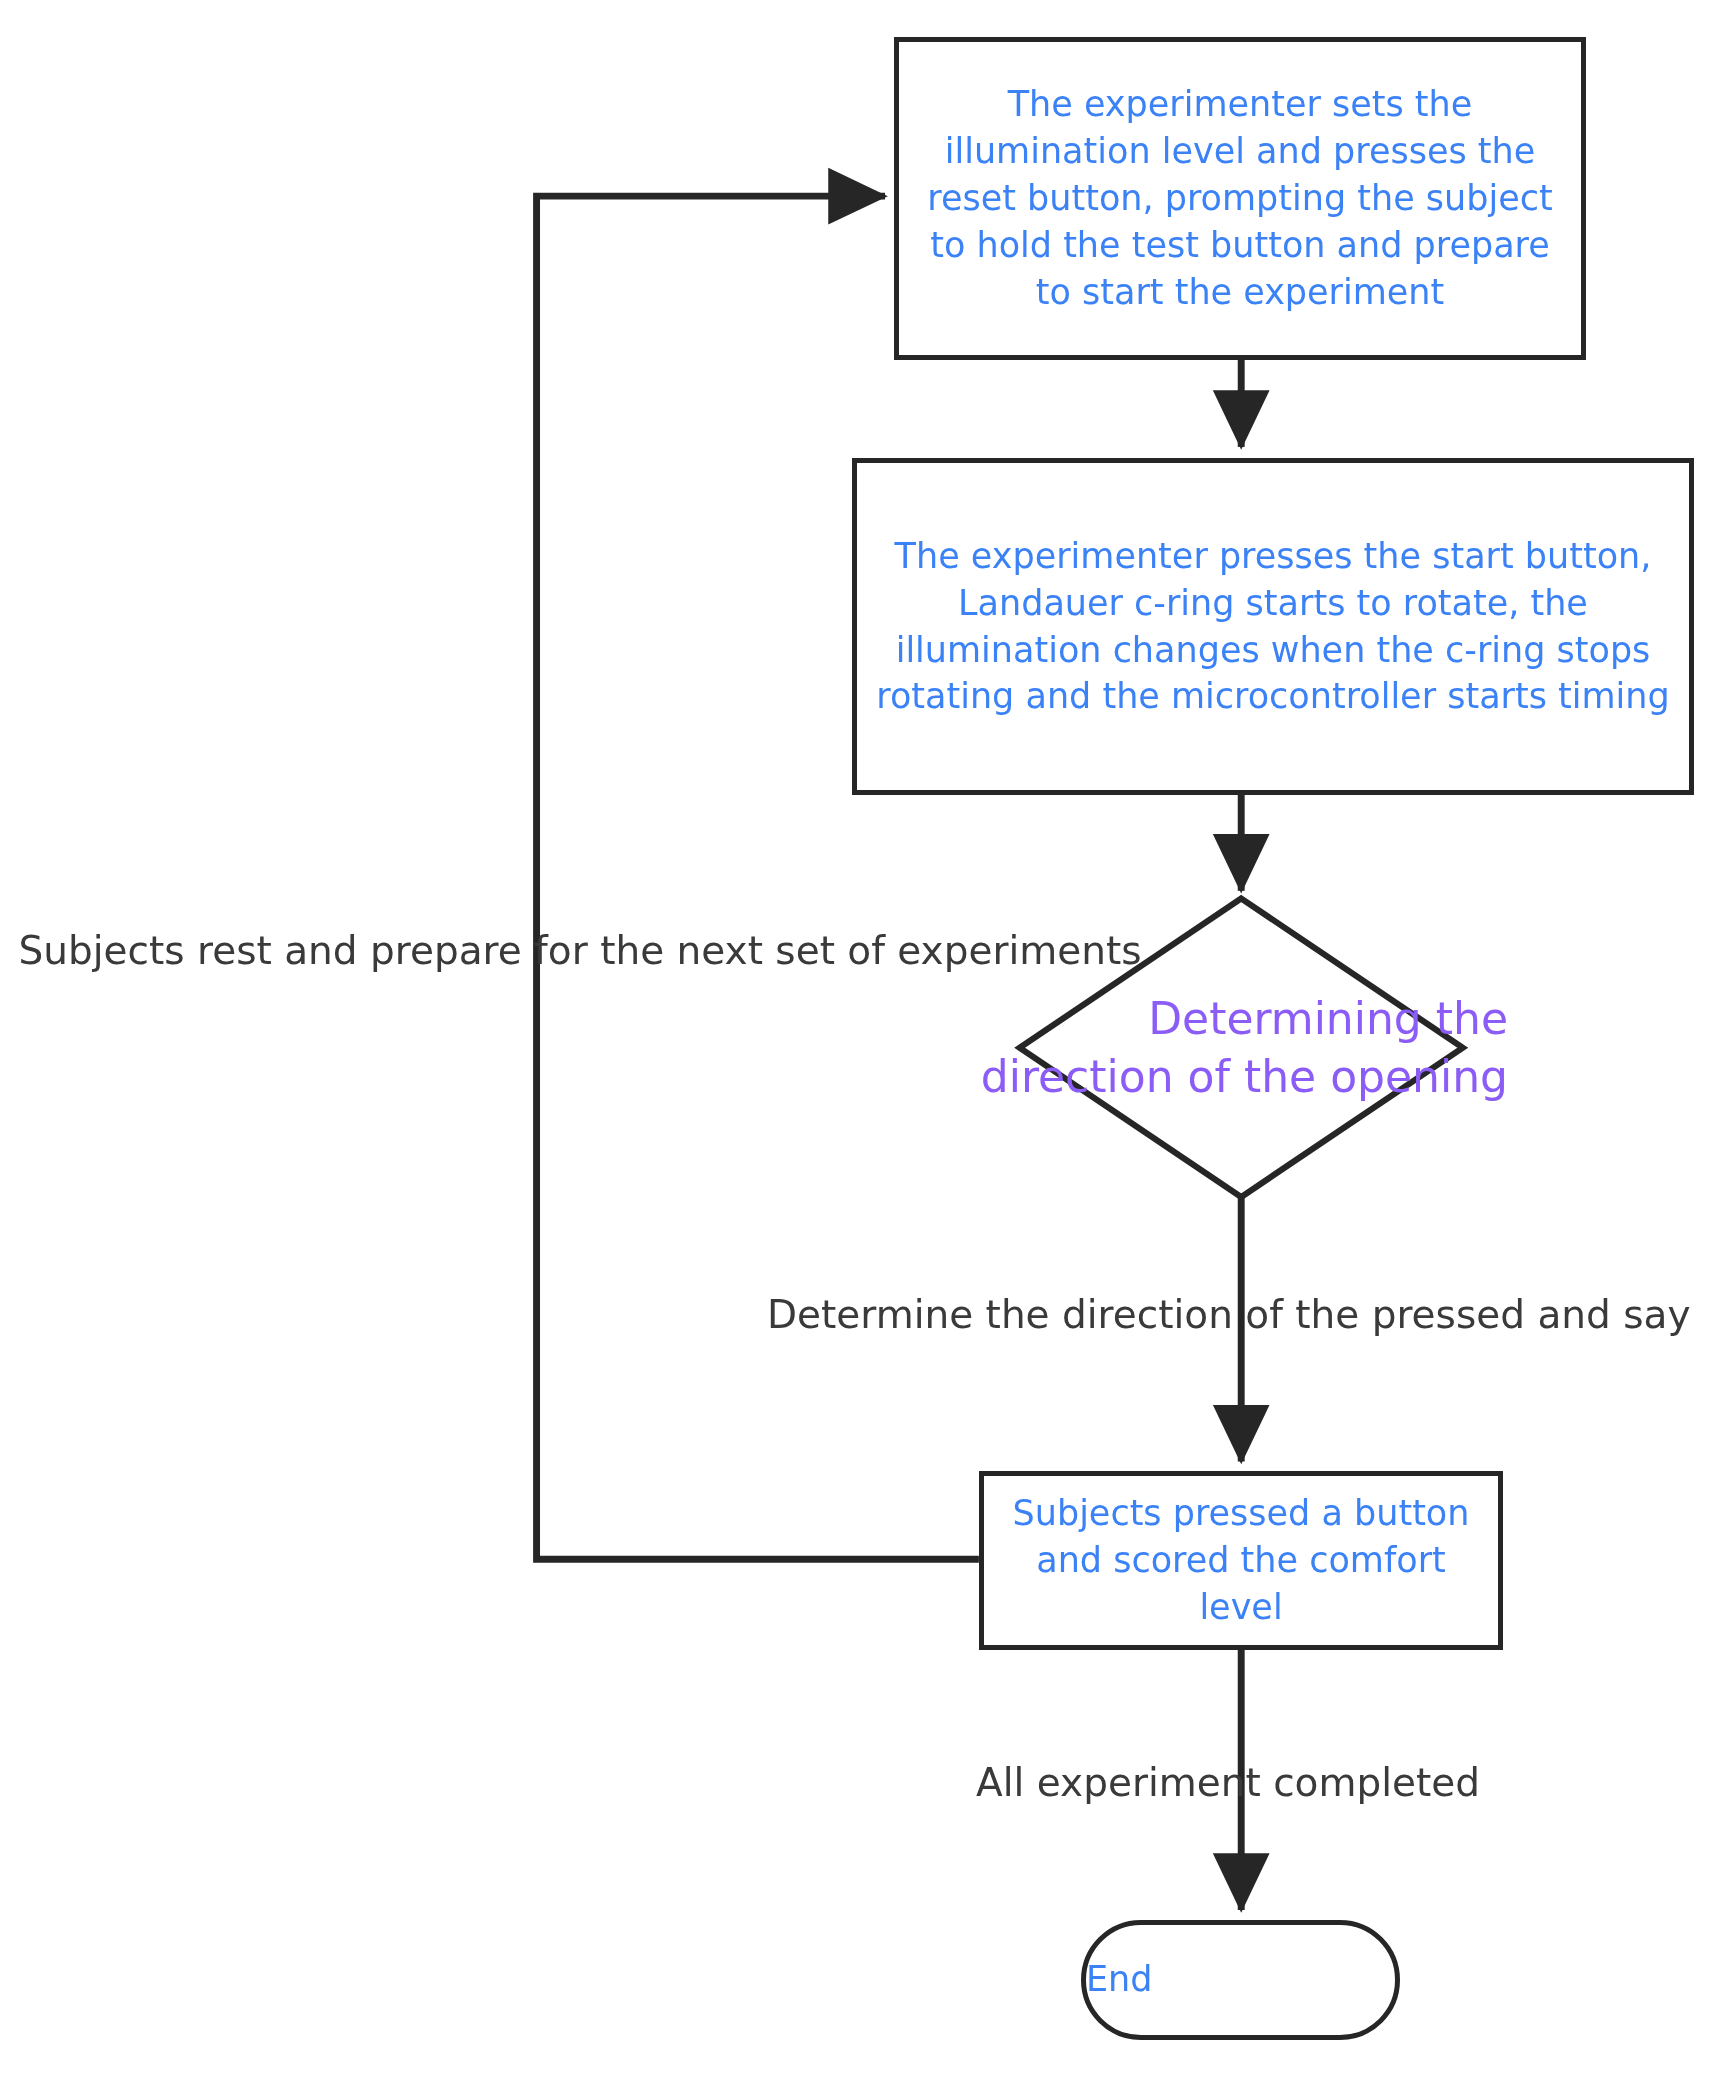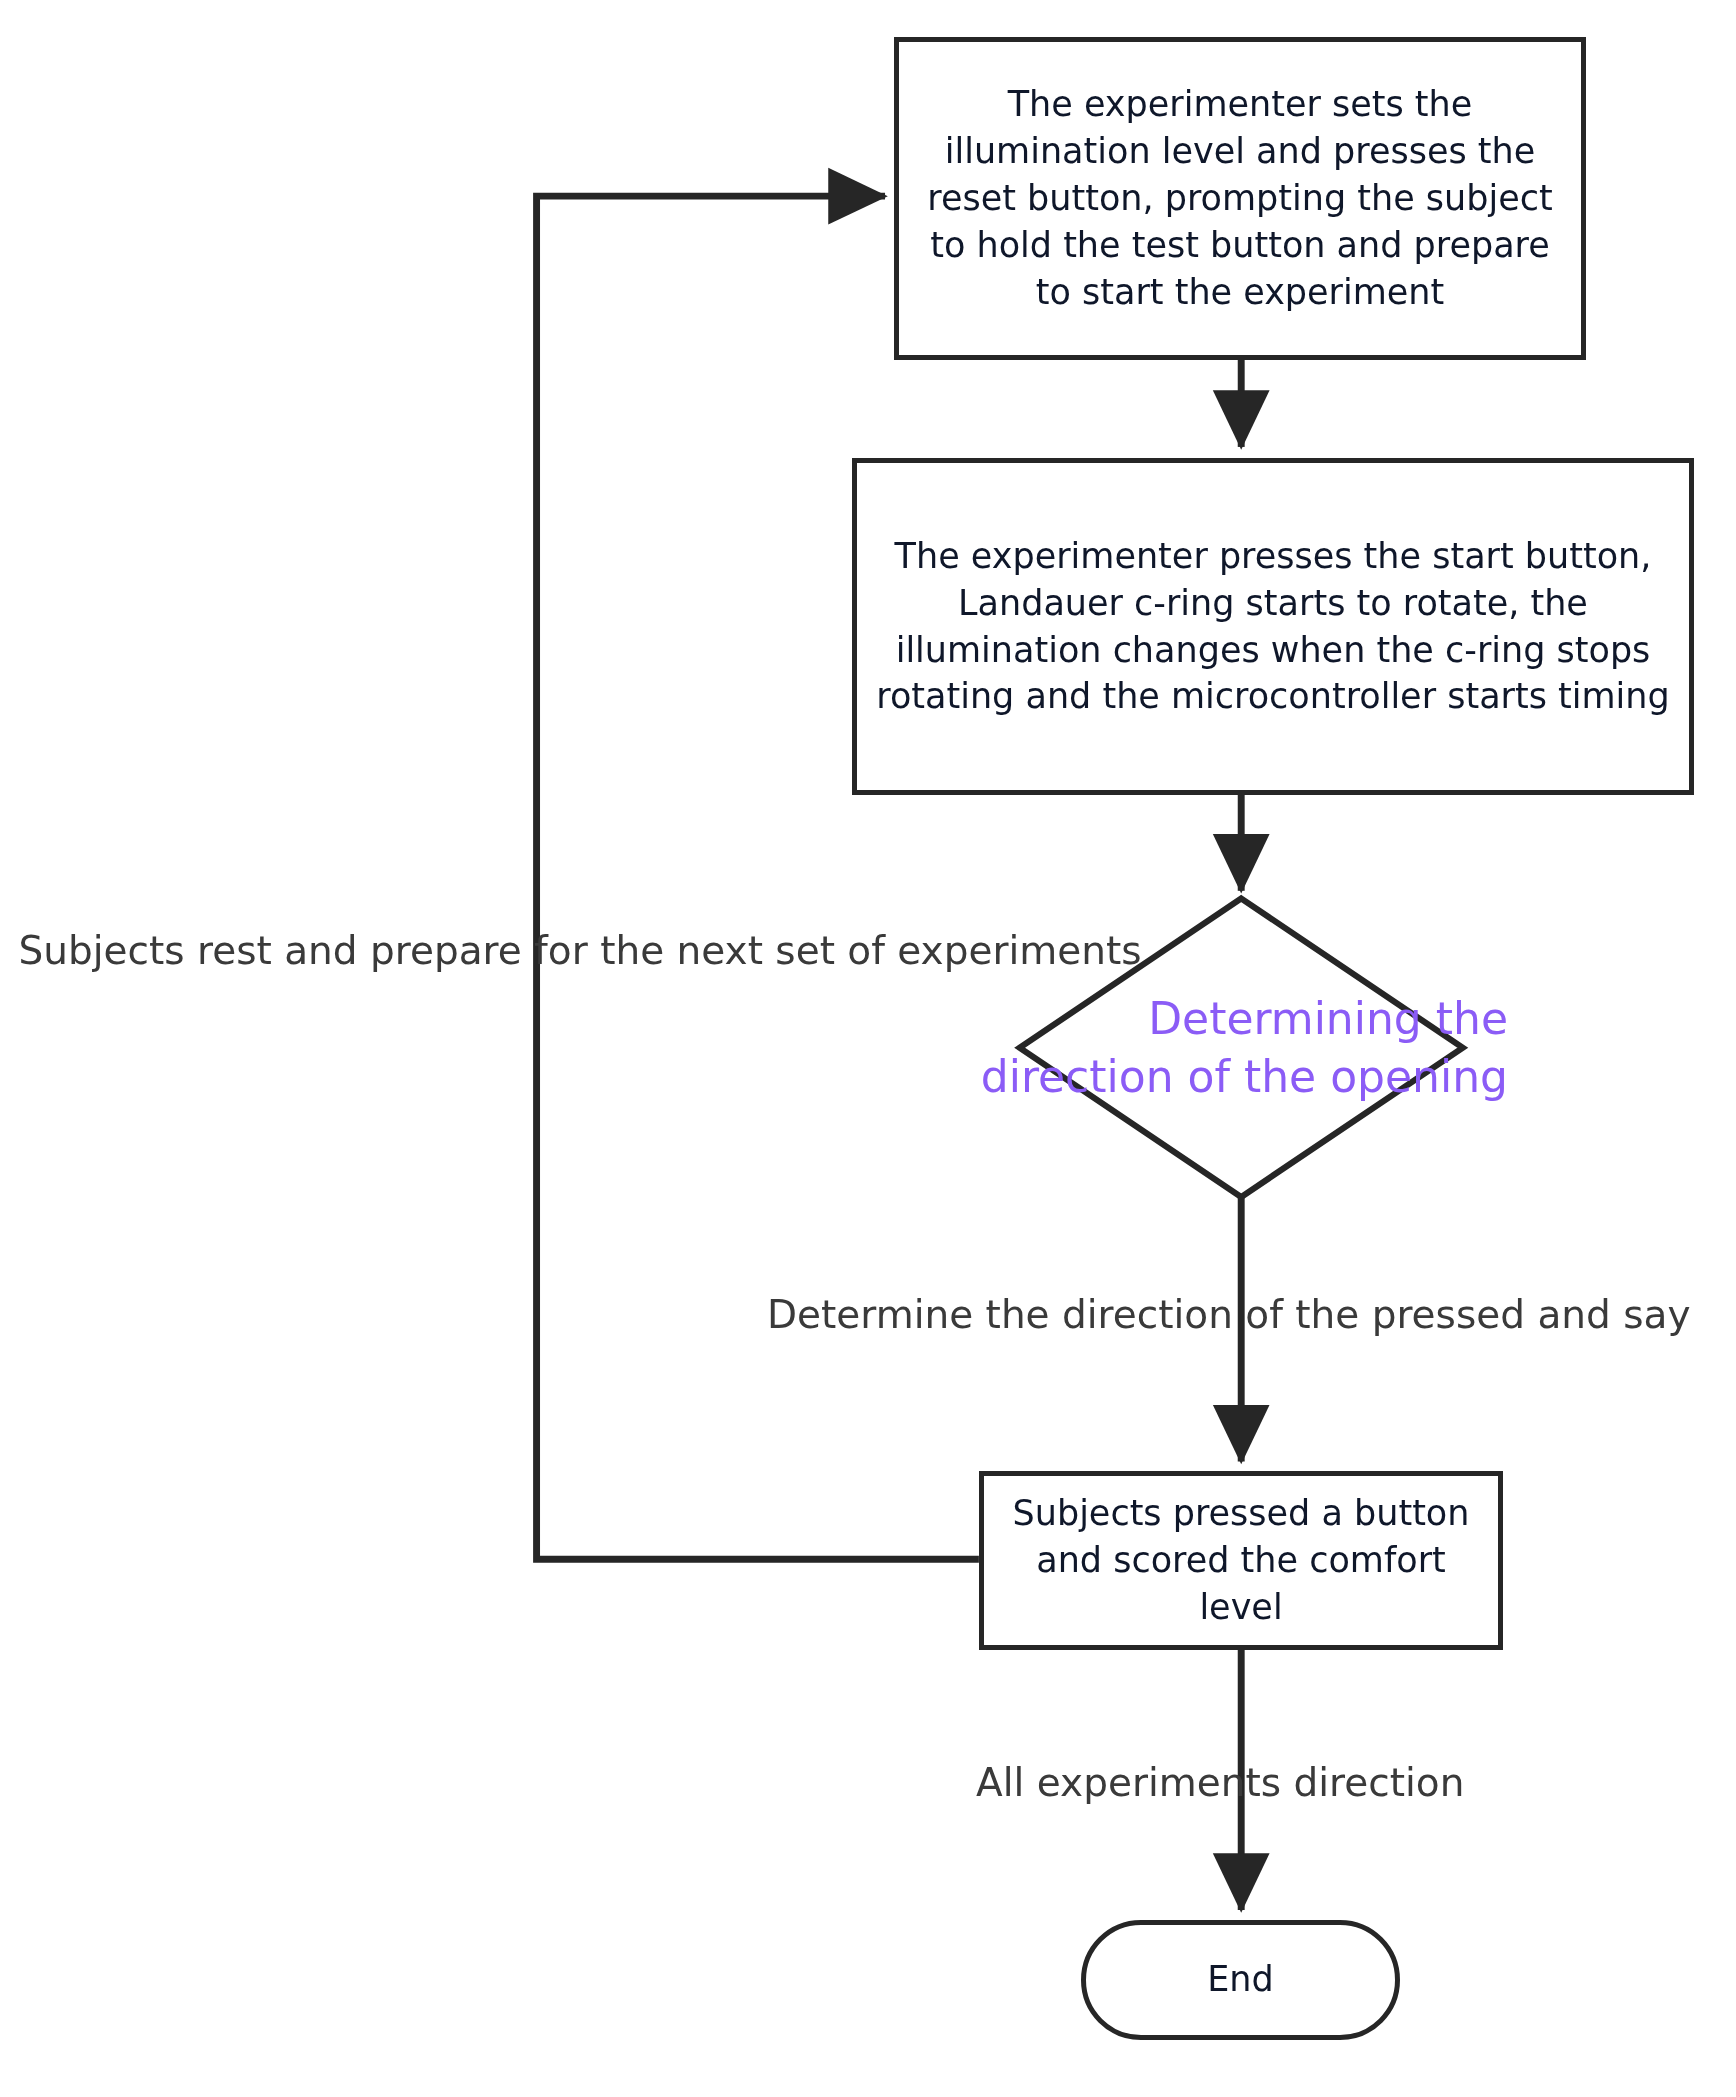--- a/index.html
+++ b/index.html
@@ -23,23 +23,23 @@
     top: 0;
     width: 1737px;
     height: 2097px;
   }
 
   .node {
     position: absolute;
     box-sizing: border-box;
     display: flex;
     align-items: center;
-    justify-content: center;
+    justify-content: flex-start;
     text-align: center;
-    color: #0f172a;
+    color: #3b82f6;
     font-family: "DejaVu Sans", sans-serif;
   }
 
   .proc {
     border: 5.4px solid #262626;
     background: #ffffff;
     font-size: 35px;
     line-height: 1.34;
     padding: 4.6px 17px;
   }
@@ -132,16 +132,16 @@
   </div>
 
   <div class="node terminator" style="left:1081px; top:1920px; width:319px; height:120px;">
     <span>End</span>
   </div>
 
   <div class="edge-label" style="left:18.5px; top:928px;">Subjects rest and prepare for the next set of experiments</div>
 
   <div class="edge-label" style="left:767px; top:1292px;">Determine the direction of the pressed and say</div>
 
-  <div class="edge-label" style="left:976px; top:1760px;">All experiments direction</div>
+  <div class="edge-label" style="left:976px; top:1760px;">All experiment completed</div>
 
 </div>
 
 
 </body></html>

